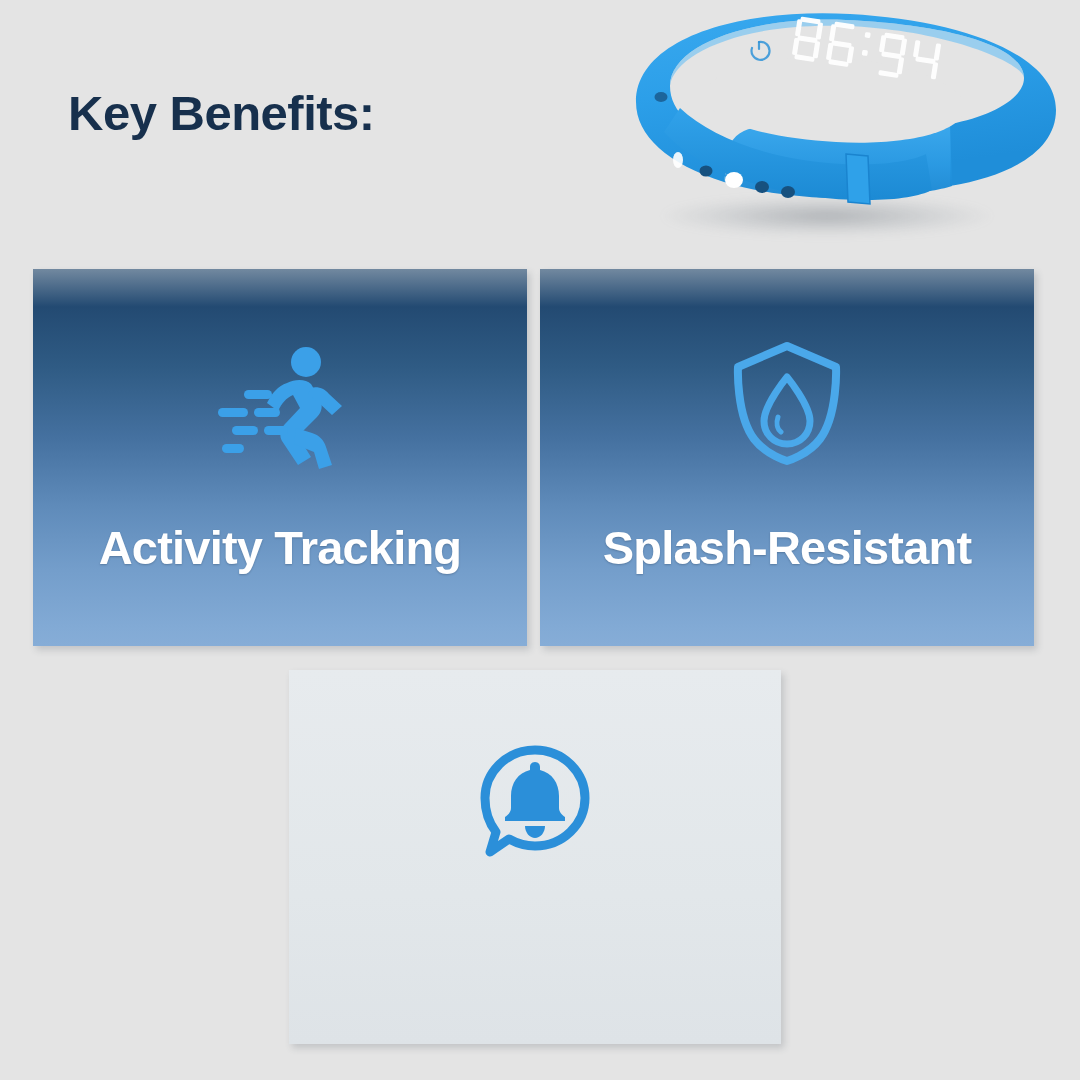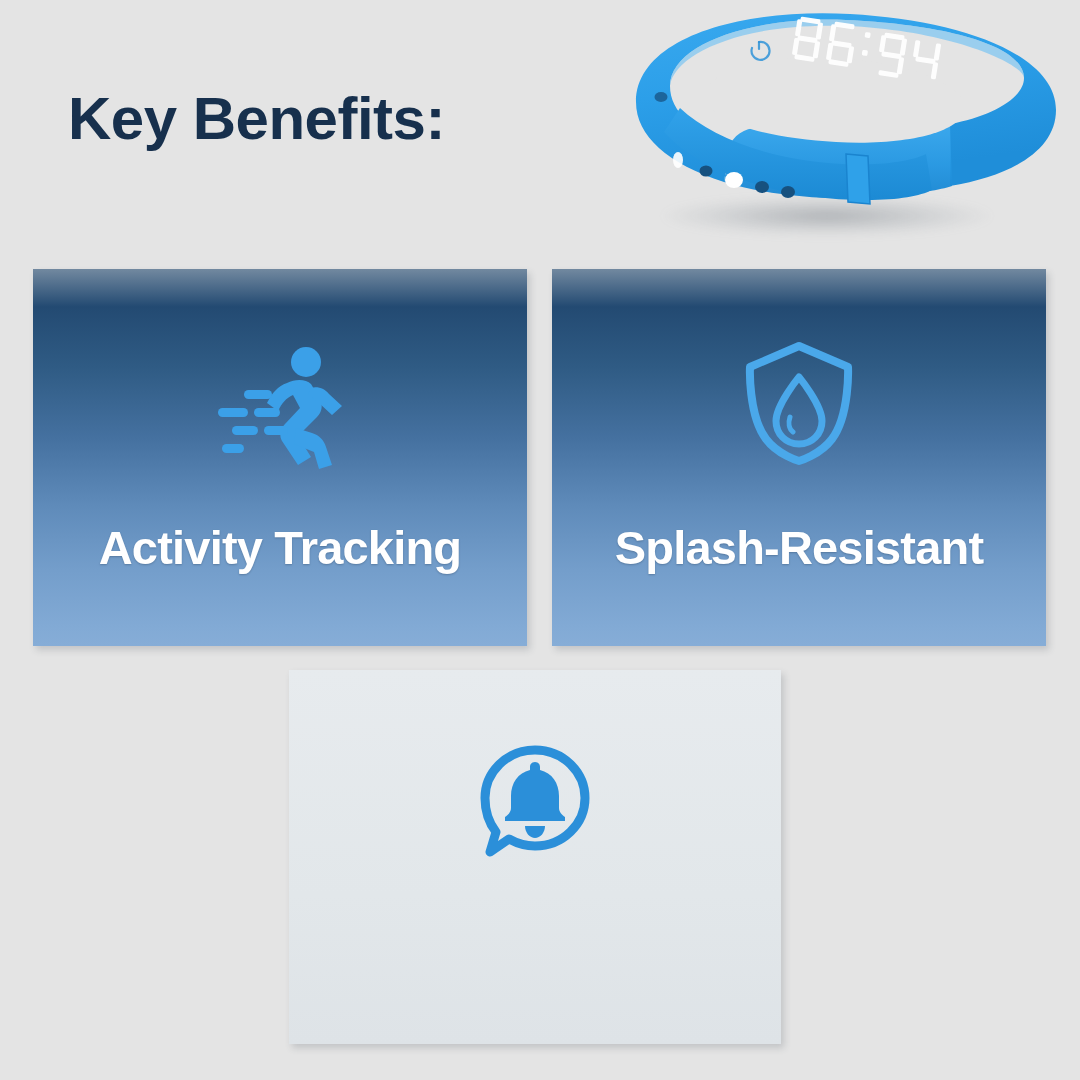--- a/index.html
+++ b/index.html
@@ -21,21 +21,21 @@
     position: absolute;
     inset: 0;
     background: #e4e4e4;
   }
 
   
   .page-title {
     position: absolute;
     left: 68px;
     top: 89px;
-    font-size: 60px;
+    font-size: 49px;
     line-height: 1;
     font-weight: bold;
     letter-spacing: -0.5px;
     color: #17304d;
     white-space: nowrap;
   }
 
   
   .hero {
     position: absolute;
@@ -84,21 +84,21 @@
     background: linear-gradient(to bottom, #e7ebee 0%, #e2e7ea 60%, #dee3e7 100%);
   }
 
   #card-activity {
     left: 33px;
     top: 269px;
     width: 494px;
     height: 377px;
   }
   #card-splash {
-    left: 552px;
+    left: 540px;
     top: 269px;
     width: 494px;
     height: 377px;
   }
   #card-notifications {
     left: 289px;
     top: 670px;
     width: 492px;
     height: 374px;
   }

